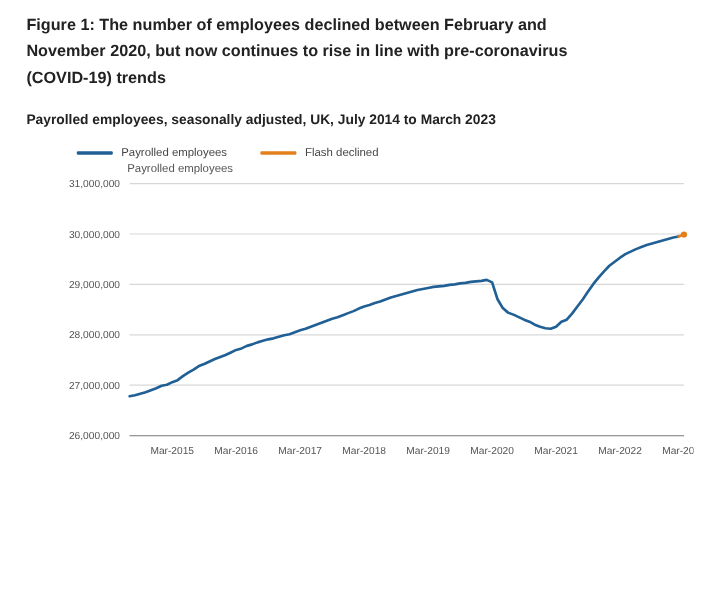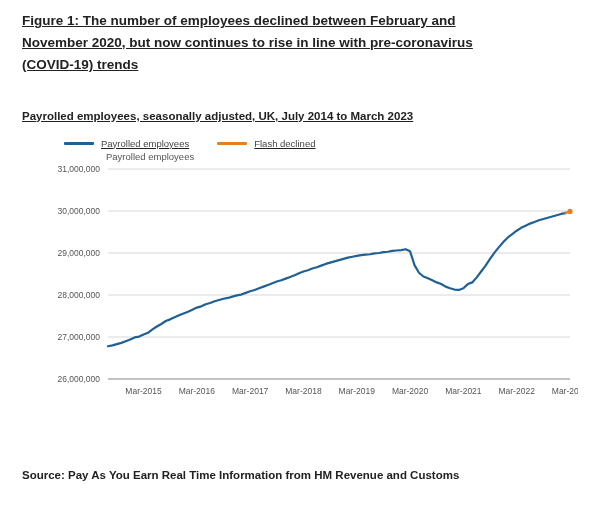--- a/index.html
+++ b/index.html
@@ -14,35 +14,34 @@
     color: #222222;
     position: relative;
     overflow: hidden;
   }
   .page {
     width: 600px;
     height: 512px;
     box-sizing: border-box;
     padding: 10px 22px 0 22px;
     position: relative;
-    text-decoration: underline;
   }
   .fig-title {
     font-size: 13.5px;
     font-weight: bold;
     line-height: 1.62;
     color: #222222;
     margin: 0 0 0 0;
     max-width: 470px;
   }
   .fig-subtitle {
     font-size: 11.5px;
     font-weight: bold;
     color: #222222;
-    margin-top: 34px;
+    margin-top: 18px;
     margin-bottom: 0;
   }
   .legend {
     margin-top: 16px;
     display: flex;
     align-items: center;
     padding-left: 42px;
   }
   .legend-item {
     display: flex;
@@ -144,15 +143,14 @@
         <text x="388.0769230769231" y="243" class="xtick">Mar-2020</text>
         <text x="441.3846153846154" y="243" class="xtick">Mar-2021</text>
         <text x="494.6923076923077" y="243" class="xtick">Mar-2022</text>
         <text x="548" y="243" class="xtick">Mar-2023</text>
         <path d="M86.00,195.24 L90.44,194.40 L94.88,193.14 L99.33,191.88 L103.77,190.20 L108.21,188.52 L112.65,186.42 L117.10,185.58 L121.54,183.48 L125.98,181.80 L130.42,178.44 L134.87,175.50 L139.31,172.98 L143.75,170.04 L148.19,168.36 L152.63,166.26 L157.08,164.16 L161.52,162.48 L165.96,160.80 L170.40,158.70 L174.85,156.60 L179.29,155.34 L183.73,153.24 L188.17,151.98 L192.62,150.30 L197.06,149.04 L201.50,147.78 L205.94,146.94 L210.38,145.68 L214.83,144.42 L219.27,143.58 L223.71,141.90 L228.15,140.22 L232.60,138.96 L237.04,137.28 L241.48,135.60 L245.92,133.92 L250.37,132.24 L254.81,130.56 L259.25,129.30 L263.69,127.62 L268.13,125.94 L272.58,124.26 L277.02,122.16 L281.46,120.48 L285.90,119.22 L290.35,117.54 L294.79,116.28 L299.23,114.60 L303.67,112.92 L308.12,111.66 L312.56,110.40 L317.00,109.14 L321.44,107.88 L325.88,106.62 L330.33,105.78 L334.77,104.94 L339.21,104.10 L343.65,103.68 L348.10,103.26 L352.54,102.42 L356.98,102.00 L361.42,101.16 L365.87,100.74 L370.31,99.90 L374.75,99.48 L379.19,99.06 L383.63,98.22 L388.08,100.32 L392.52,114.18 L396.96,121.74 L401.40,125.52 L405.85,127.20 L410.29,129.30 L414.73,131.40 L419.17,133.08 L423.62,135.60 L428.06,137.28 L432.50,138.54 L436.94,138.96 L441.38,137.28 L445.83,133.08 L450.27,131.40 L454.71,126.36 L459.15,120.48 L463.60,114.60 L468.04,107.88 L472.48,101.58 L476.92,96.12 L481.37,91.08 L485.81,86.46 L490.25,83.10 L494.69,79.74 L499.13,76.80 L503.58,74.70 L508.02,72.60 L512.46,70.92 L516.90,69.24 L521.35,67.98 L525.79,66.72 L530.23,65.46 L534.67,64.20 L539.12,62.94 L543.56,62.10 L543.56,61.68" fill="none" stroke="#206095" stroke-width="2.2" stroke-linejoin="round" stroke-linecap="round"></path>
         <path d="M543.56,62.10 L548.00,60.42" fill="none" stroke="#E3801C" stroke-width="2.2" stroke-linecap="round"></path>
         <circle cx="548" cy="60.41999999999999" r="2.6" fill="#E3801C"></circle>
       </svg>
   </div>
 
-  <div class="source">Source: Pay As You Earn Real Time Information from HM Revenue and Customs</div>
 
 </div>
 
 </body></html>

